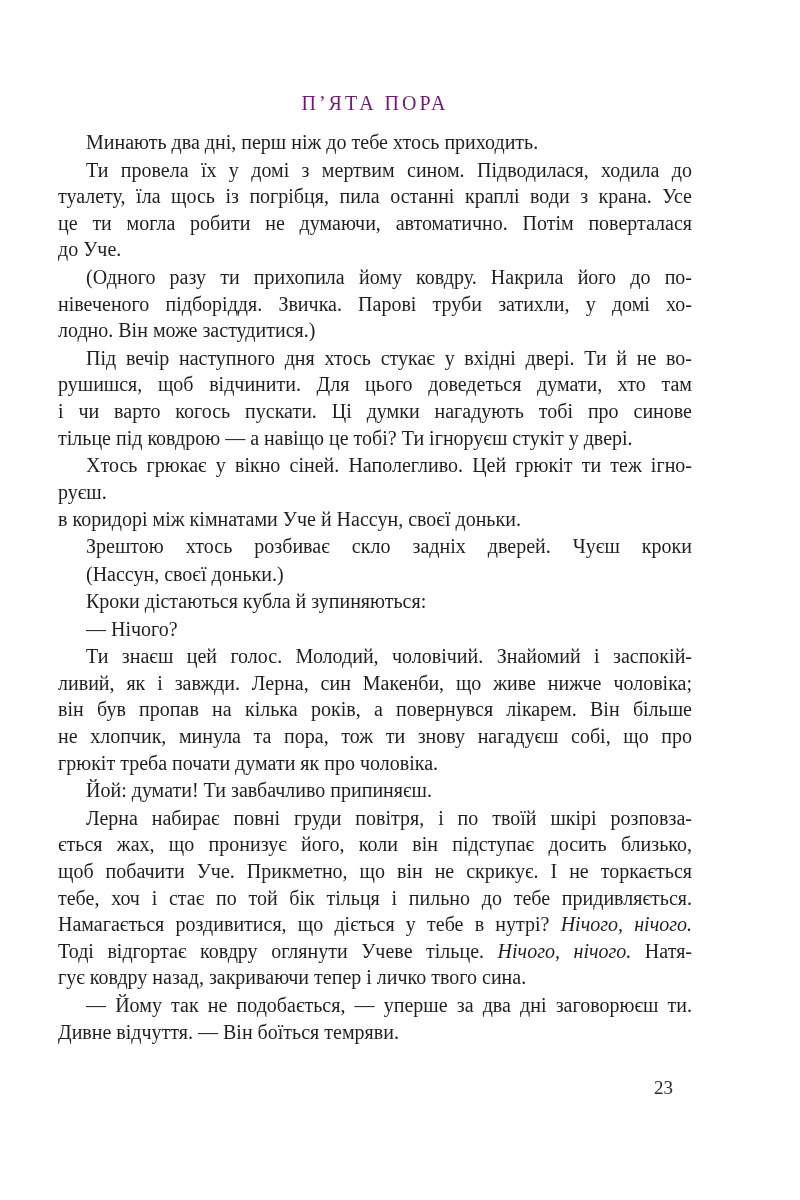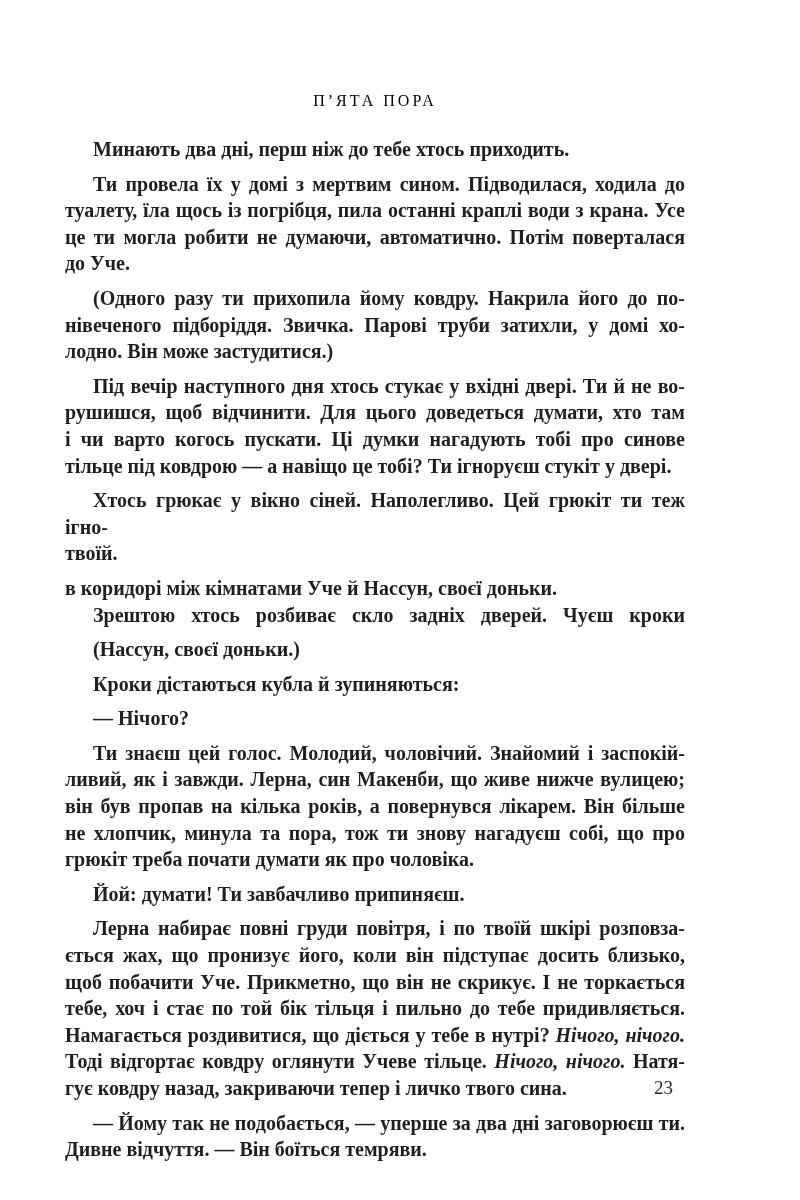--- a/index.html
+++ b/index.html
@@ -15,37 +15,36 @@
     font-family: "Liberation Serif", "DejaVu Serif", serif;
     color: #1f1f1f;
     overflow: hidden;
   }
   .running-header {
     position: absolute;
     top: 92px;
     left: 57px;
     width: 636px;
     text-align: center;
-    font-size: 16px;
+    font-size: 20px;
     letter-spacing: 3px;
-    color: #000000;
+    color: #701a75;
     font-weight: 400;
   }
   .text-block {
     position: absolute;
     top: 128px;
     left: 57px;
     width: 636px;
     font-size: 20px;
     line-height: 26.6px;
   }
   .paragraph {
-    margin: 8px;
+    margin: 1px;
     padding: 0;
-    font-weight: bold;
   }
   .line {
     text-align: justify;
     text-align-last: justify;
     white-space: normal;
   }
   .line.last {
     text-align-last: left;
   }
   .line.first {
@@ -86,38 +85,38 @@
         <div class="line last">лодно. Він може застудитися.)</div>
       </div>
       <div class="paragraph">
         <div class="line first">Під вечір наступного дня хтось стукає у вхідні двері. Ти й не во-</div>
         <div class="line">рушишся, щоб відчинити. Для цього доведеться думати, хто там</div>
         <div class="line">і чи варто когось пускати. Ці думки нагадують тобі про синове</div>
         <div class="line last">тільце під ковдрою — а навіщо це тобі? Ти ігноруєш стукіт у двері.</div>
       </div>
       <div class="paragraph">
         <div class="line first">Хтось грюкає у вікно сіней. Наполегливо. Цей грюкіт ти теж ігно-</div>
-        <div class="line last">твоїй.</div>
+        <div class="line last">руєш.</div>
       </div>
       <div class="paragraph">
         <div class="line last">в коридорі між кімнатами Уче й Нассун, своєї доньки.</div>
         <div class="line first">Зрештою хтось розбиває скло задніх дверей. Чуєш кроки</div>
       </div>
       <div class="paragraph">
         <div class="line first last">(Нассун, своєї доньки.)</div>
       </div>
       <div class="paragraph">
         <div class="line first last">Кроки дістаються кубла й зупиняються:</div>
       </div>
       <div class="paragraph">
         <div class="line first last">— Нічого?</div>
       </div>
       <div class="paragraph">
         <div class="line first">Ти знаєш цей голос. Молодий, чоловічий. Знайомий і заспокій-</div>
-        <div class="line">ливий, як і завжди. Лерна, син Макенби, що живе нижче вулицею;</div>
+        <div class="line">ливий, як і завжди. Лерна, син Макенби, що живе нижче чоловіка;</div>
         <div class="line">він був пропав на кілька років, а повернувся лікарем. Він більше</div>
         <div class="line">не хлопчик, минула та пора, тож ти знову нагадуєш собі, що про</div>
         <div class="line last">грюкіт треба почати думати як про чоловіка.</div>
       </div>
       <div class="paragraph">
         <div class="line first last">Йой: думати! Ти завбачливо припиняєш.</div>
       </div>
       <div class="paragraph">
         <div class="line first">Лерна набирає повні груди повітря, і по твоїй шкірі розповза-</div>
         <div class="line">ється жах, що пронизує його, коли він підступає досить близько,</div>

